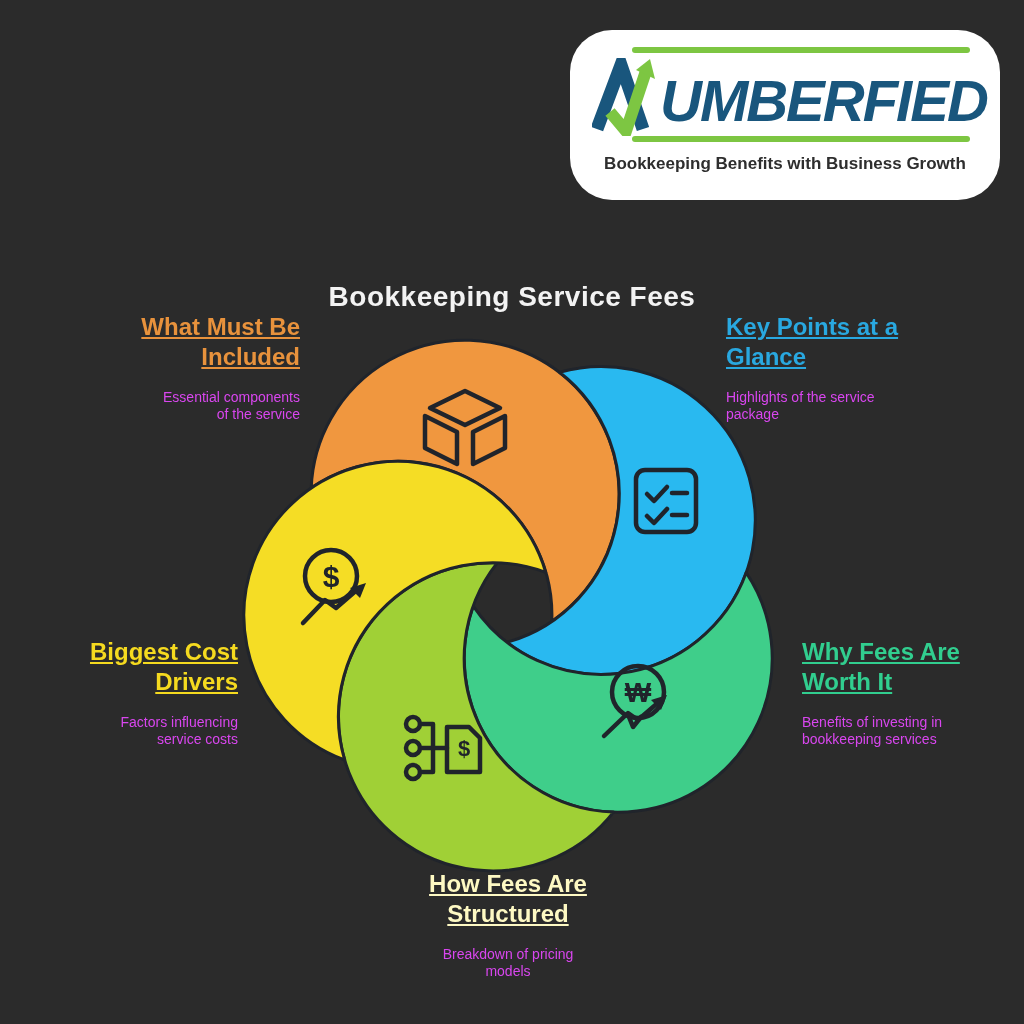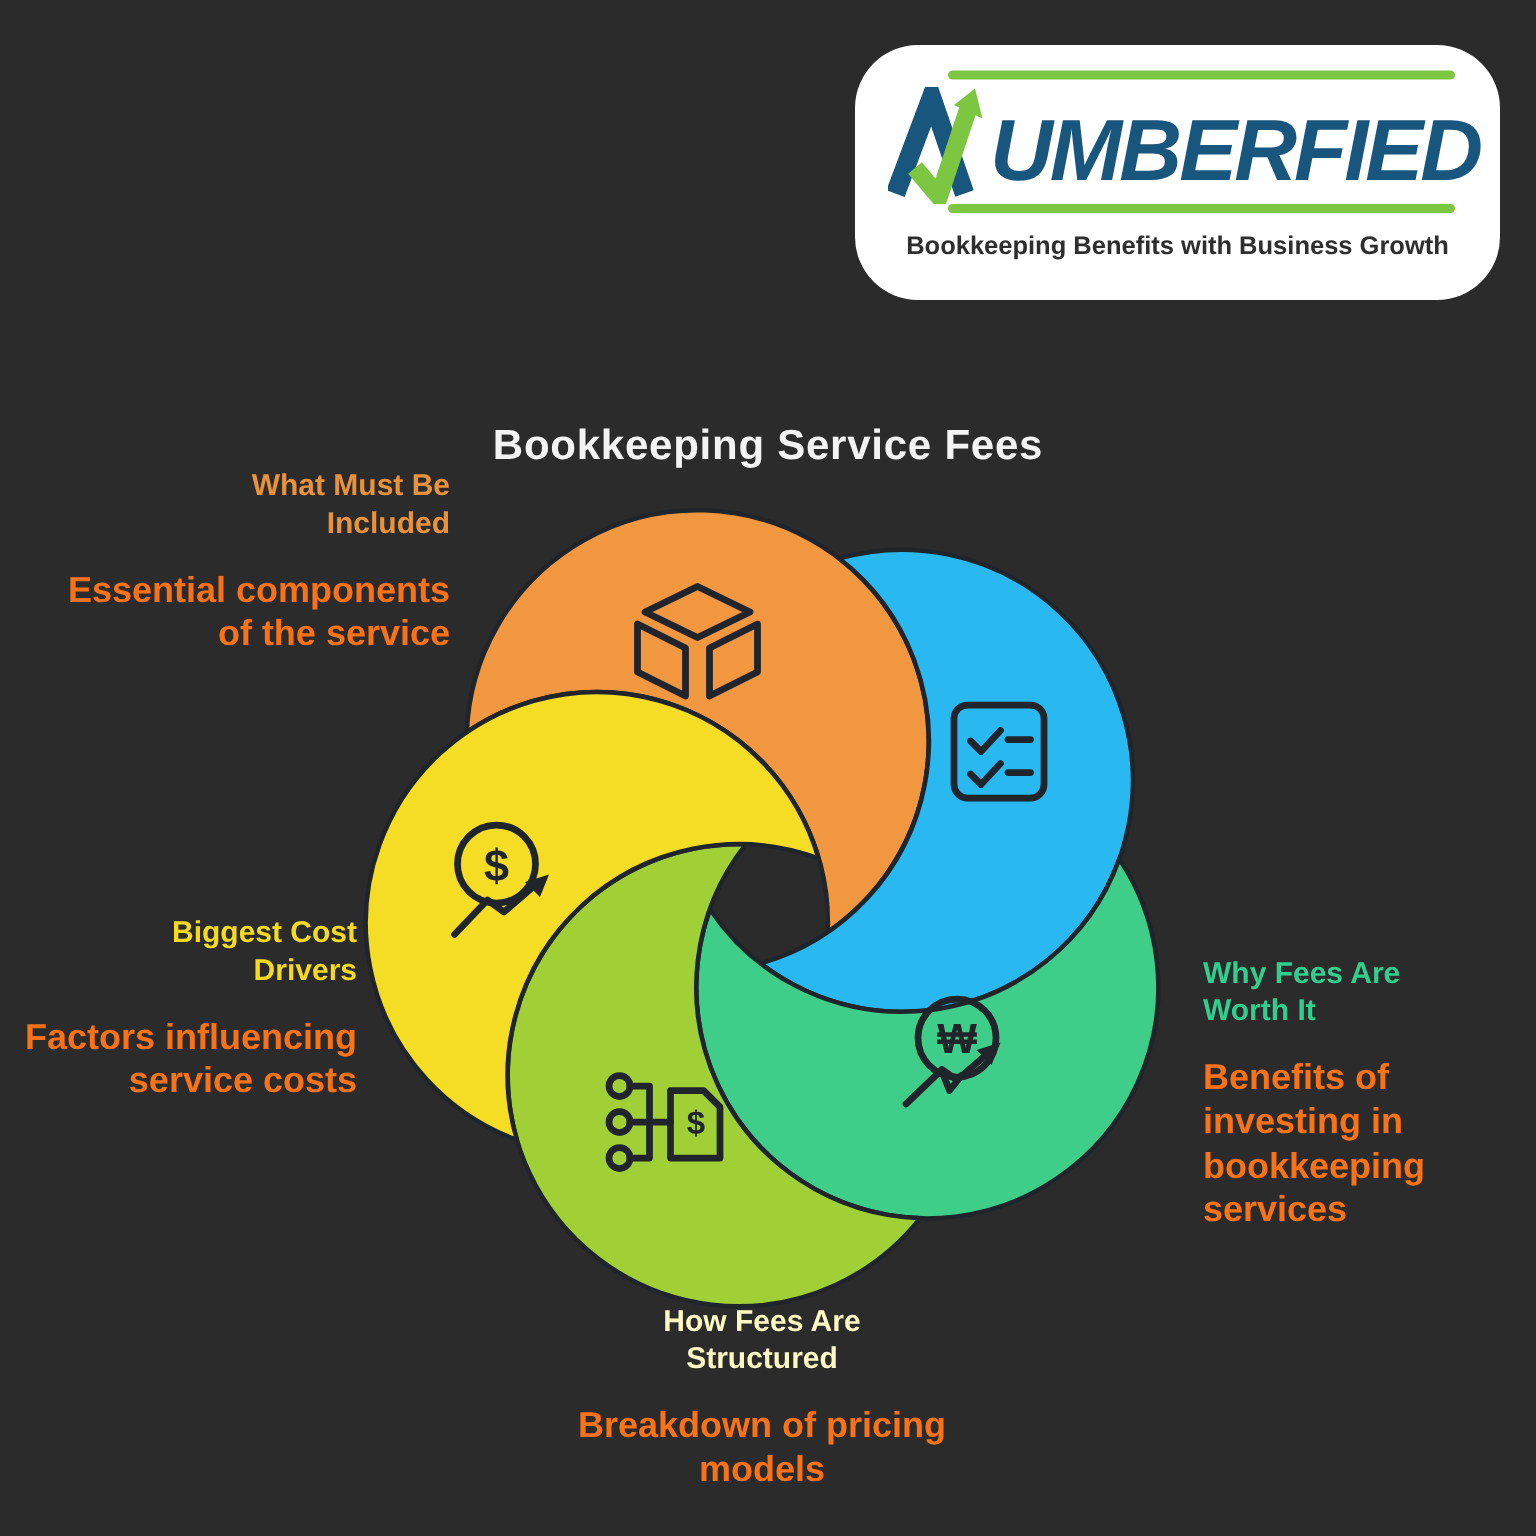--- a/index.html
+++ b/index.html
@@ -33,28 +33,28 @@
   
   .pinwheel{position:absolute;left:0;top:0;width:1024px;height:1024px;}
   .icon-stroke{fill:none;stroke:#20242b;stroke-width:4.5;stroke-linecap:round;stroke-linejoin:round;}
   .icon-fill{fill:#20242b;stroke:none;}
   .icon-glyph{
     fill:#20242b;font-family:"Liberation Sans",sans-serif;font-weight:700;
     text-anchor:middle;
   }
   
   .label{position:absolute;}
-  .label .heading{font-size:20px;font-weight:700;line-height:1.25;white-space:pre-line;}
+  .label .heading{font-size:24px;font-weight:700;line-height:1.25;white-space:pre-line;text-decoration:underline;}
   .label .body{
-    margin-top:17px;font-size:24px;font-weight:700;line-height:1.22;
-    color:#f97316;white-space:pre-line;
+    margin-top:17px;font-size:14px;font-weight:400;line-height:1.22;
+    color:#d946ef;white-space:pre-line;
   }
   .label-orange{top:312px;right:724px;text-align:right;}
   .label-blue{top:312px;left:726px;text-align:left;}
-  .label-yellow{top:610px;right:786px;text-align:right;}
+  .label-yellow{top:637px;right:786px;text-align:right;}
   .label-green{top:637px;left:786px;text-align:left;margin-left:16px;}
   .label-lime{top:869px;left:358px;width:300px;text-align:center;}
 </style>
 </head>
 <body>
 
 <div class="canvas">
 
   <div class="logo-card">
     <div class="logo-rule top"></div>
@@ -120,20 +120,26 @@
     </g>
   </svg>
 
   <div class="label label-orange">
     <div class="heading" style="color: rgb(232, 146, 60);">What Must Be
 Included</div>
     <div class="body">Essential components
 of the service</div>
   </div>
 
+  <div class="label label-blue">
+    <div class="heading" style="color: rgb(41, 168, 224);">Key Points at a
+Glance</div>
+    <div class="body">Highlights of the service
+package</div>
+  </div>
 
   <div class="label label-green">
     <div class="heading" style="color: rgb(49, 206, 143);">Why Fees Are
 Worth It</div>
     <div class="body">Benefits of investing in
 bookkeeping services</div>
   </div>
 
   <div class="label label-lime">
     <div class="heading" style="color: #fef9c3; text-align: center;">How Fees Are

